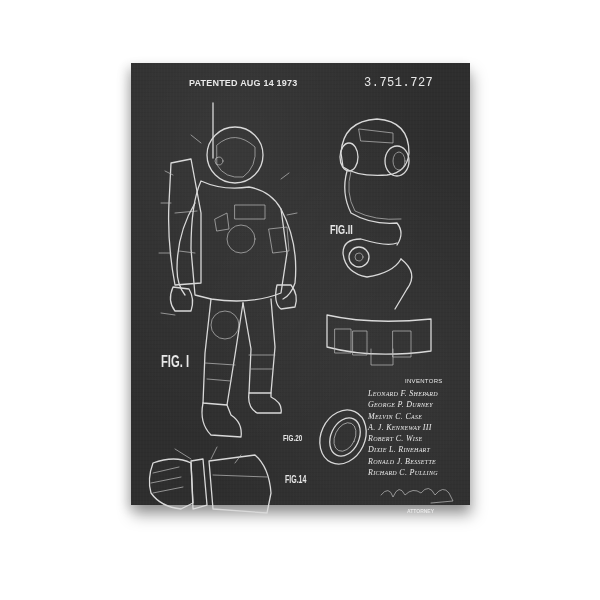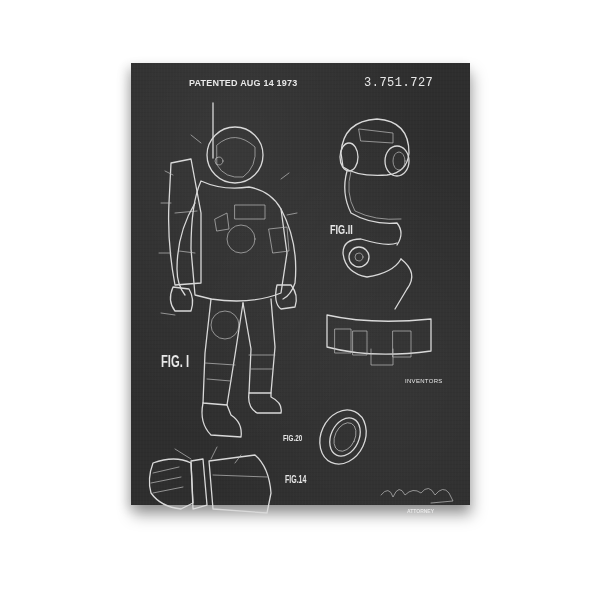--- a/index.html
+++ b/index.html
@@ -122,14 +122,24 @@
       <path d="M250 432 Q258 422 262 434 Q268 420 274 432 Q282 424 290 430 Q298 420 304 432 Q312 422 318 430 L322 438 L300 440" class="thin"></path>
     </g>
   </svg>
 
   <div class="t fig fig1">FIG. I</div>
   <div class="t fig fig11">FIG.II</div>
   <div class="t fig fig20">FIG.20</div>
   <div class="t fig fig14">FIG.14</div>
 
   <div class="t inv-head">INVENTORS</div>
+  <ul class="inv-list">
+    <li>Leonard F. Shepard</li>
+    <li>George P. Durney</li>
+    <li>Melvin C. Case</li>
+    <li>A. J. Kenneway III</li>
+    <li>Robert C. Wise</li>
+    <li>Dixie L. Rinehart</li>
+    <li>Ronald J. Bessette</li>
+    <li>Richard C. Pulling</li>
+  </ul>
   <div class="t attorney">ATTORNEY</div>
 </div>
 
 </body></html>

